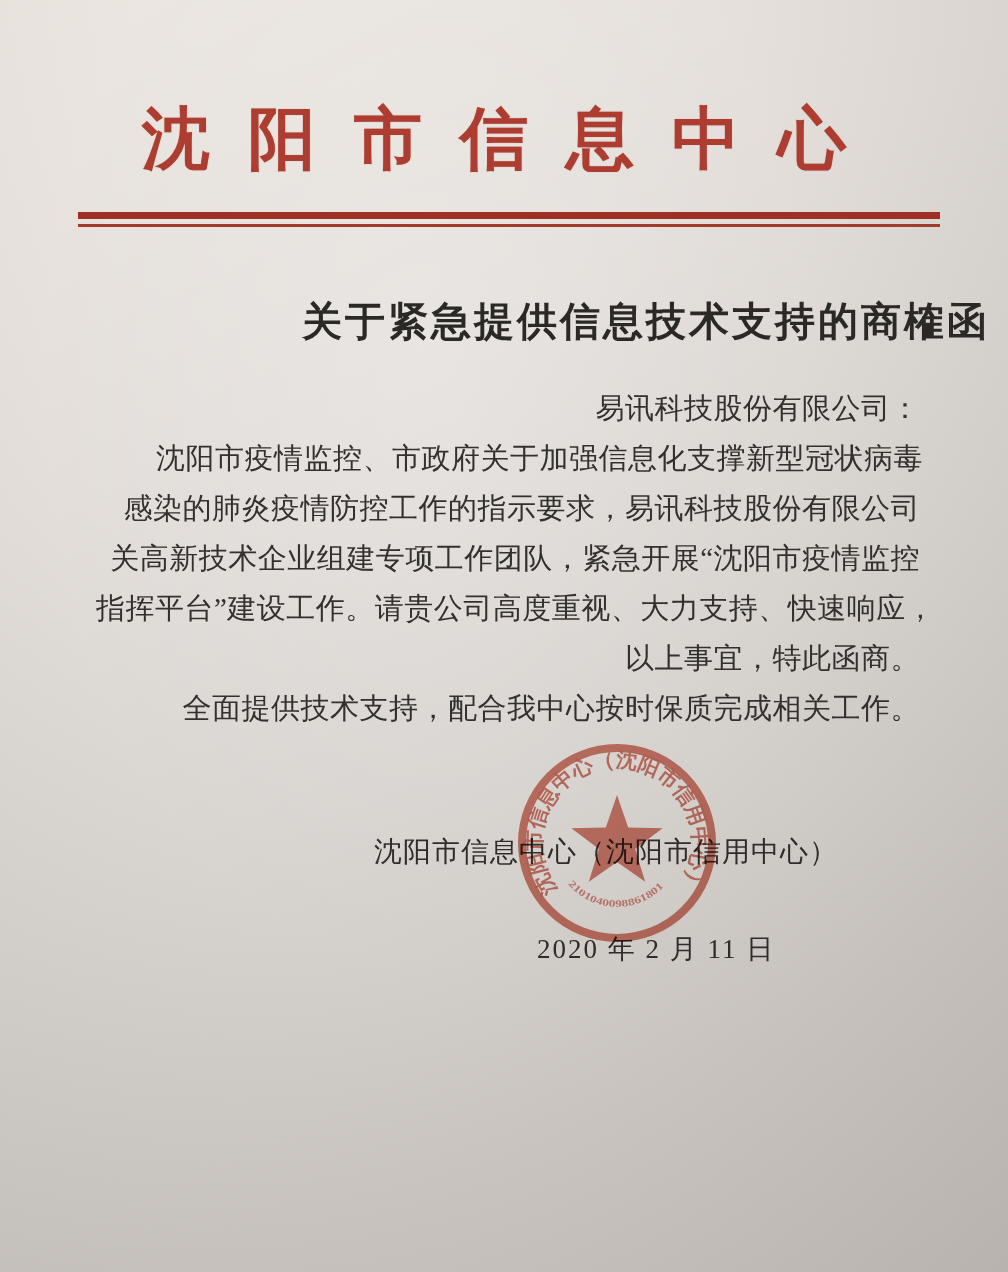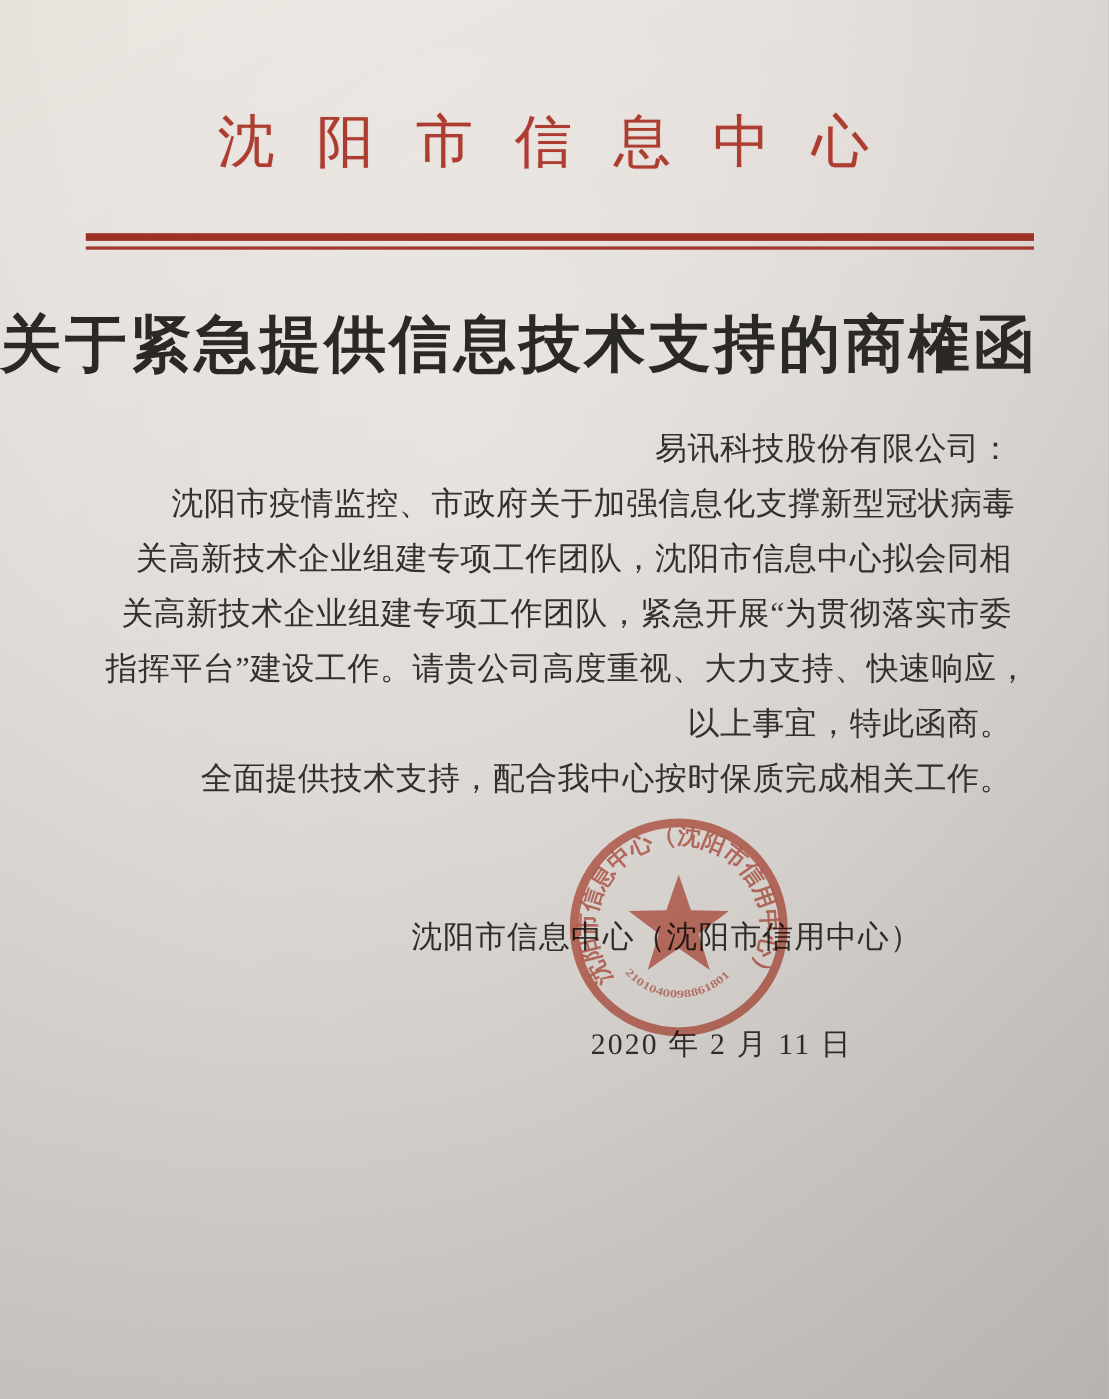--- a/index.html
+++ b/index.html
@@ -8,30 +8,30 @@
     background:linear-gradient(155deg,#ece7e1 0%,#e3deda 30%,#d8d4d0 55%,#cdc8c4 80%,#c6c1bd 100%);
     font-family:"Liberation Serif","DejaVu Serif",serif;
   }
   .vignette{
     position:absolute;inset:0;pointer-events:none;
     background:radial-gradient(ellipse at 42% 30%, rgba(255,255,255,0.22) 0%, rgba(255,255,255,0) 45%, rgba(60,55,50,0.10) 100%);
   }
   .org-name{
     position:absolute;top:94px;left:0;right:0;margin:0;
     text-align:center;white-space:nowrap;
-    font-size:52px;font-weight:normal;color:#ad3d31;
+    font-size:68px;font-weight:bold;color:#ad3d31;
     letter-spacing:38px;padding-left:18px;
     text-shadow:0 0 1px rgba(173,61,49,.45);
   }
   .rule-thick{position:absolute;top:212px;left:78px;width:862px;height:7px;background:#9e3126;}
   .rule-thin {position:absolute;top:224px;left:78px;width:862px;height:3px;background:#a23a2e;}
   .letter-title{
-    position:absolute;top:276px;left:0;right:0;margin:0;
-    text-align:left;white-space:nowrap;
-    font-size:56px;font-weight:bold;color:#2b2926;letter-spacing:3px;
+    position:absolute;top:276px;left:0;right:0;margin:18px;
+    text-align:right;white-space:nowrap;
+    font-size:40px;font-weight:bold;color:#2b2926;letter-spacing:3px;
   }
   .body-block{
     position:absolute;top:383px;left:96px;width:824px;
     font-size:29px;color:#33312d;letter-spacing:0.5px;text-align:right;
   }
   .line{height:50px;line-height:50px;white-space:nowrap;}
   .indent{padding-left:60px;}
   .sig-org{position:absolute;top:833px;left:374px;font-size:28px;color:#2f2d2a;letter-spacing:1px;white-space:nowrap;}
   .sig-date{position:absolute;top:884px;left:537px;font-size:27px;color:#2f2d2a;letter-spacing:2px;white-space:nowrap;margin-top:47px;}
   .sig-contact{position:absolute;top:931px;left:238px;font-size:27px;color:#2f2d2a;letter-spacing:1px;white-space:nowrap;}
@@ -49,22 +49,22 @@
 
   <h1 class="org-name">沈阳市信息中心</h1>
   <div class="rule-thick"></div>
   <div class="rule-thin"></div>
 
   <h2 class="letter-title">关于紧急提供信息技术支持的商榷函</h2>
 
   <div class="body-block">
     <div class="line">易讯科技股份有限公司：</div>
     <div class="line indent">沈阳市疫情监控、市政府关于加强信息化支撑新型冠状病毒</div>
-    <div class="line">关高新技术企业组建专项工作团队，沈阳市信息中心拟会同相</div>
-    <div class="line">关高新技术企业组建专项工作团队，紧急开展“为贯彻落实市委</div>
+    <div class="line">感染的肺炎疫情防控工作的指示要求，易讯科技股份有限公司</div>
+    <div class="line">关高新技术企业组建专项工作团队，紧急开展“沈阳市疫情监控</div>
     <div class="line">指挥平台”建设工作。请贵公司高度重视、大力支持、快速响应，</div>
     <div class="line indent">以上事宜，特此函商。</div>
     <div class="line">全面提供技术支持，配合我中心按时保质完成相关工作。</div>
   </div>
 
   <div class="sig-org">沈阳市信息中心（沈阳市信用中心）</div>
   <div class="sig-date">2020 年 2 月 11 日</div>
 
   <svg class="seal" viewBox="0 0 240 240" xmlns="http://www.w3.org/2000/svg">
     <defs>

